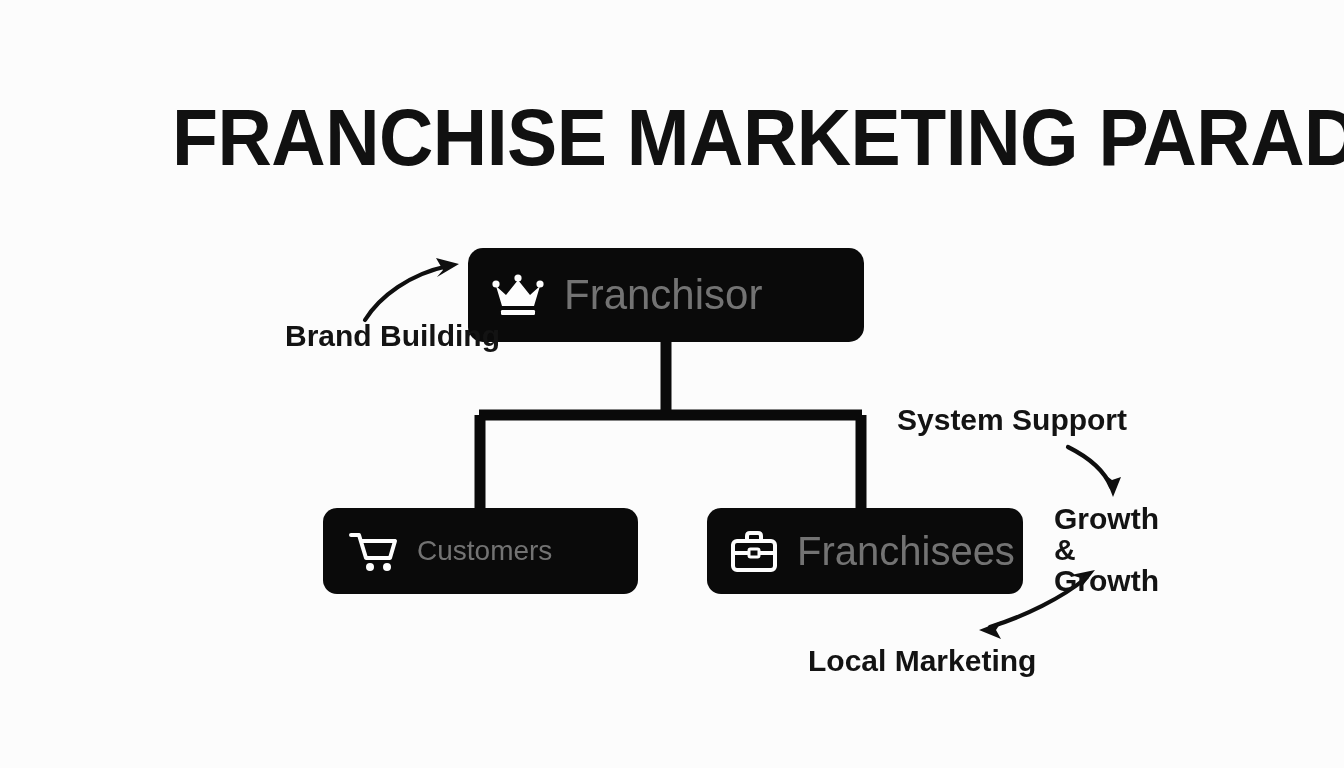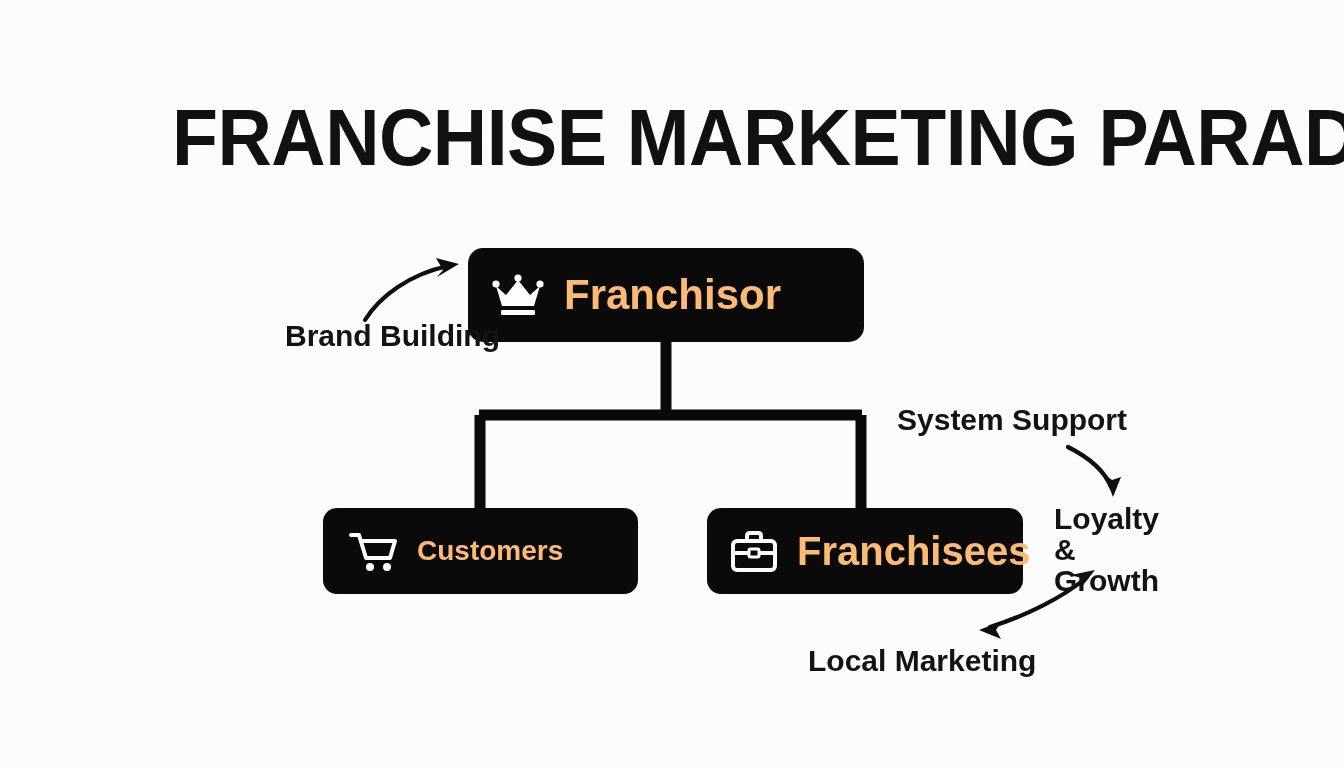--- a/index.html
+++ b/index.html
@@ -58,22 +58,22 @@
     box-sizing: border-box;
   }
   .node .node-icon {
     display: flex;
     align-items: center;
     justify-content: center;
     flex: 0 0 auto;
   }
   .node .node-label {
     font-family: "Liberation Sans Narrow", "Liberation Sans", sans-serif;
-    font-weight: 700;
-    color: #fdba74;
+    font-weight: 400;
+    color: #737373;
     white-space: nowrap;
     letter-spacing: 0px;
   }
 
   #node-franchisor {
     left: 468px;
     top: 248px;
     width: 396px;
     height: 94px;
     padding-left: 24px;
@@ -191,19 +191,19 @@
       </svg>
     </span>
     <span class="node-label">Franchisees</span>
   </div>
 
   <div class="annotation" id="ann-brand-building">Brand Building</div>
 
   <div class="annotation" id="ann-system-support">System Support</div>
 
   <div class="annotation" id="ann-loyalty-growth">
-    <span class="line">Loyalty</span>
+    <span class="line">Growth</span>
     <span class="line">&amp; Growth</span>
   </div>
 
   <div class="annotation" id="ann-local-marketing">Local Marketing</div>
 
 </div>
 
 </body></html>

